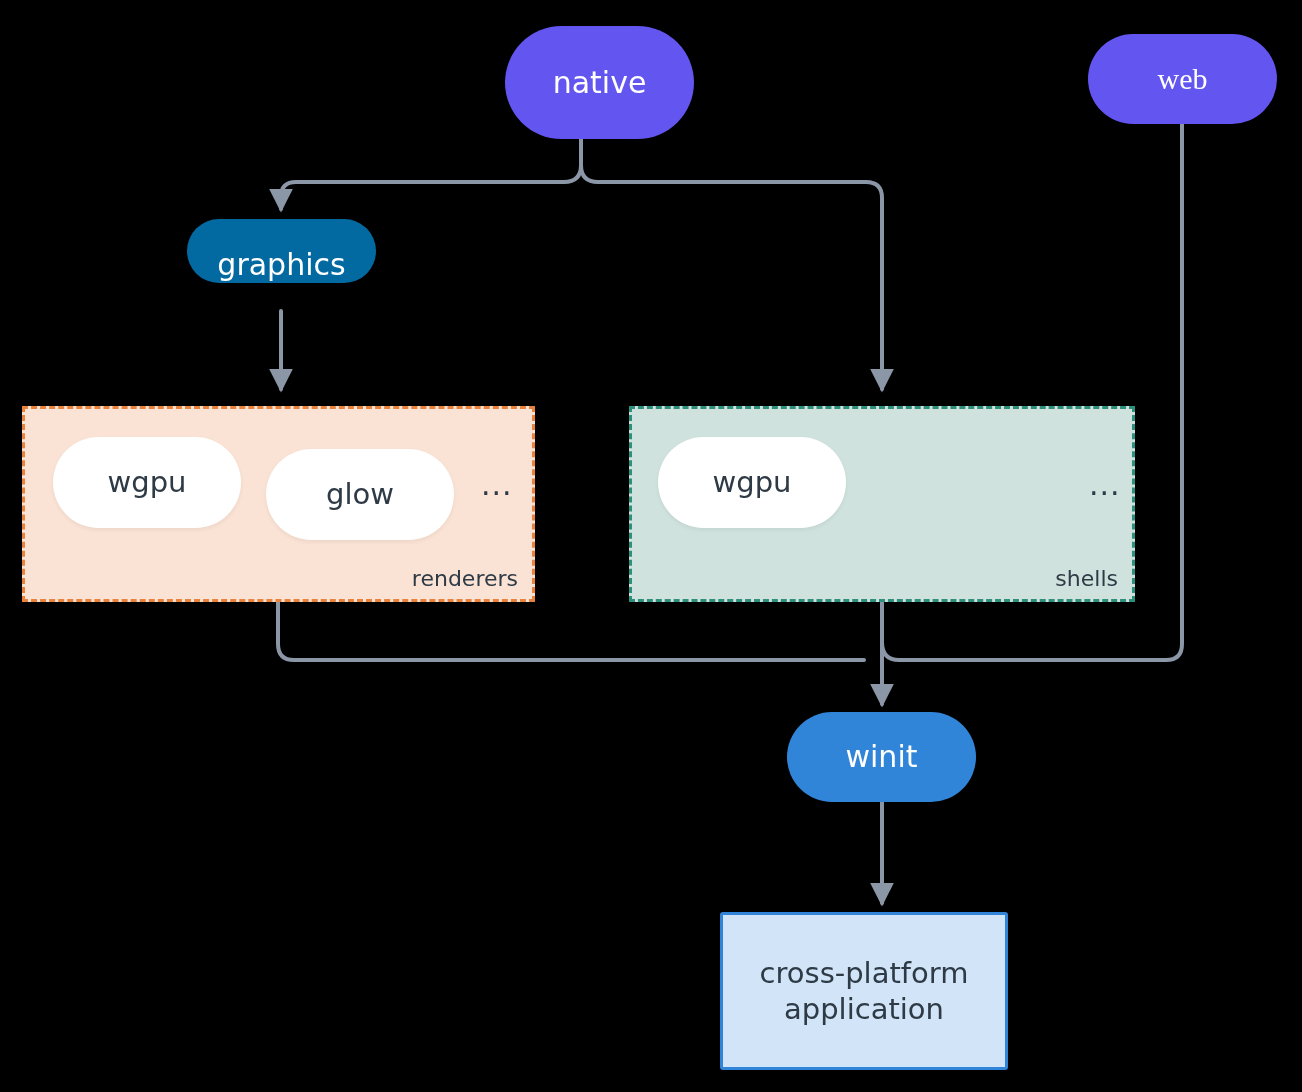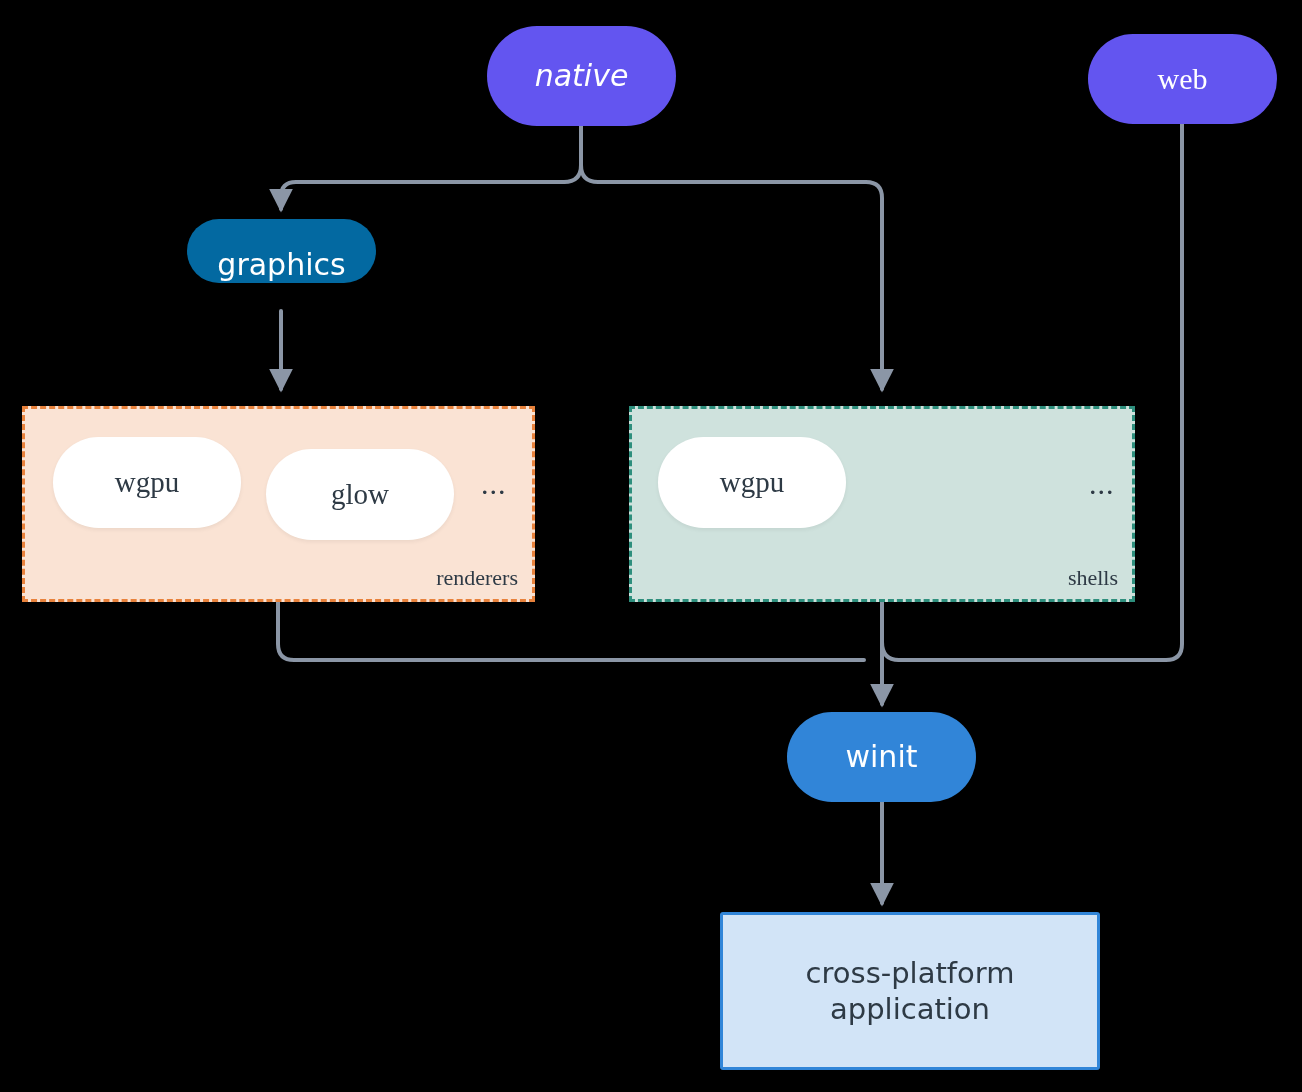--- a/index.html
+++ b/index.html
@@ -41,21 +41,20 @@
   }
   .chip {
     border-radius: 9999px;
     background: #ffffff;
     color: #2e3a45;
     font-size: 29px;
   }
   .cluster {
     position: absolute;
     box-sizing: border-box;
-    font-family: Liberation Serif, serif;
   }
   .cluster-label {
     position: absolute;
     right: 14px;
     bottom: 8px;
     font-size: 22px;
     color: #2e3a45;
   }
   .ellipsis {
     position: absolute;
@@ -96,21 +95,21 @@
       <path d="M 882 602 L 882 642 Q 882 660 899 660"></path>
 
       <path d="M 1182 115 L 1182 644 Q 1182 660 1166 660 L 899 660"></path>
 
       <path d="M 882 642 Q 882 660 882 676 L 882 704" marker-end="url(#arrow)"></path>
 
       <path d="M 882 802 L 882 903" marker-end="url(#arrow)"></path>
     </g>
   </svg>
 
-  <div class="node pill" style="left:487px; top:26px; width:189px; height:100px; background:#6355f0;font-style:italic;">
+  <div class="node pill" style="left:505px; top:26px; width:189px; height:113px; background:#6355f0;">
     <span>native</span>
   </div>
 
   <div class="node pill" style="left:1088px; top:34px; width:189px; height:90px; background:#6355f0;font-family:Liberation Serif, serif;">
     <span>web</span>
   </div>
 
   <div class="node pill" style="left:187px; top:219px; width:189px; height:64px; background:#0369a1;align-items:flex-end;">
     <span>graphics</span>
   </div>
@@ -136,19 +135,19 @@
       <span>wgpu</span>
     </div>
     <span class="ellipsis" style="left:457px; top:58px;">...</span>
     <span class="cluster-label">shells</span>
   </div>
 
   <div class="node pill" style="left:787px; top:712px; width:189px; height:90px; background:#3185d8;">
     <span>winit</span>
   </div>
 
-  <div class="node rectnode" style="left:720px; top:912px; width:380px; height:158px;
+  <div class="node rectnode" style="left:720px; top:912px; width:288px; height:158px;
               background:#d2e4f7; border:3px solid #3185d8;">
     <span>cross-platform</span>
     <span>application</span>
   </div>
 
 </div>
 
 </body></html>

